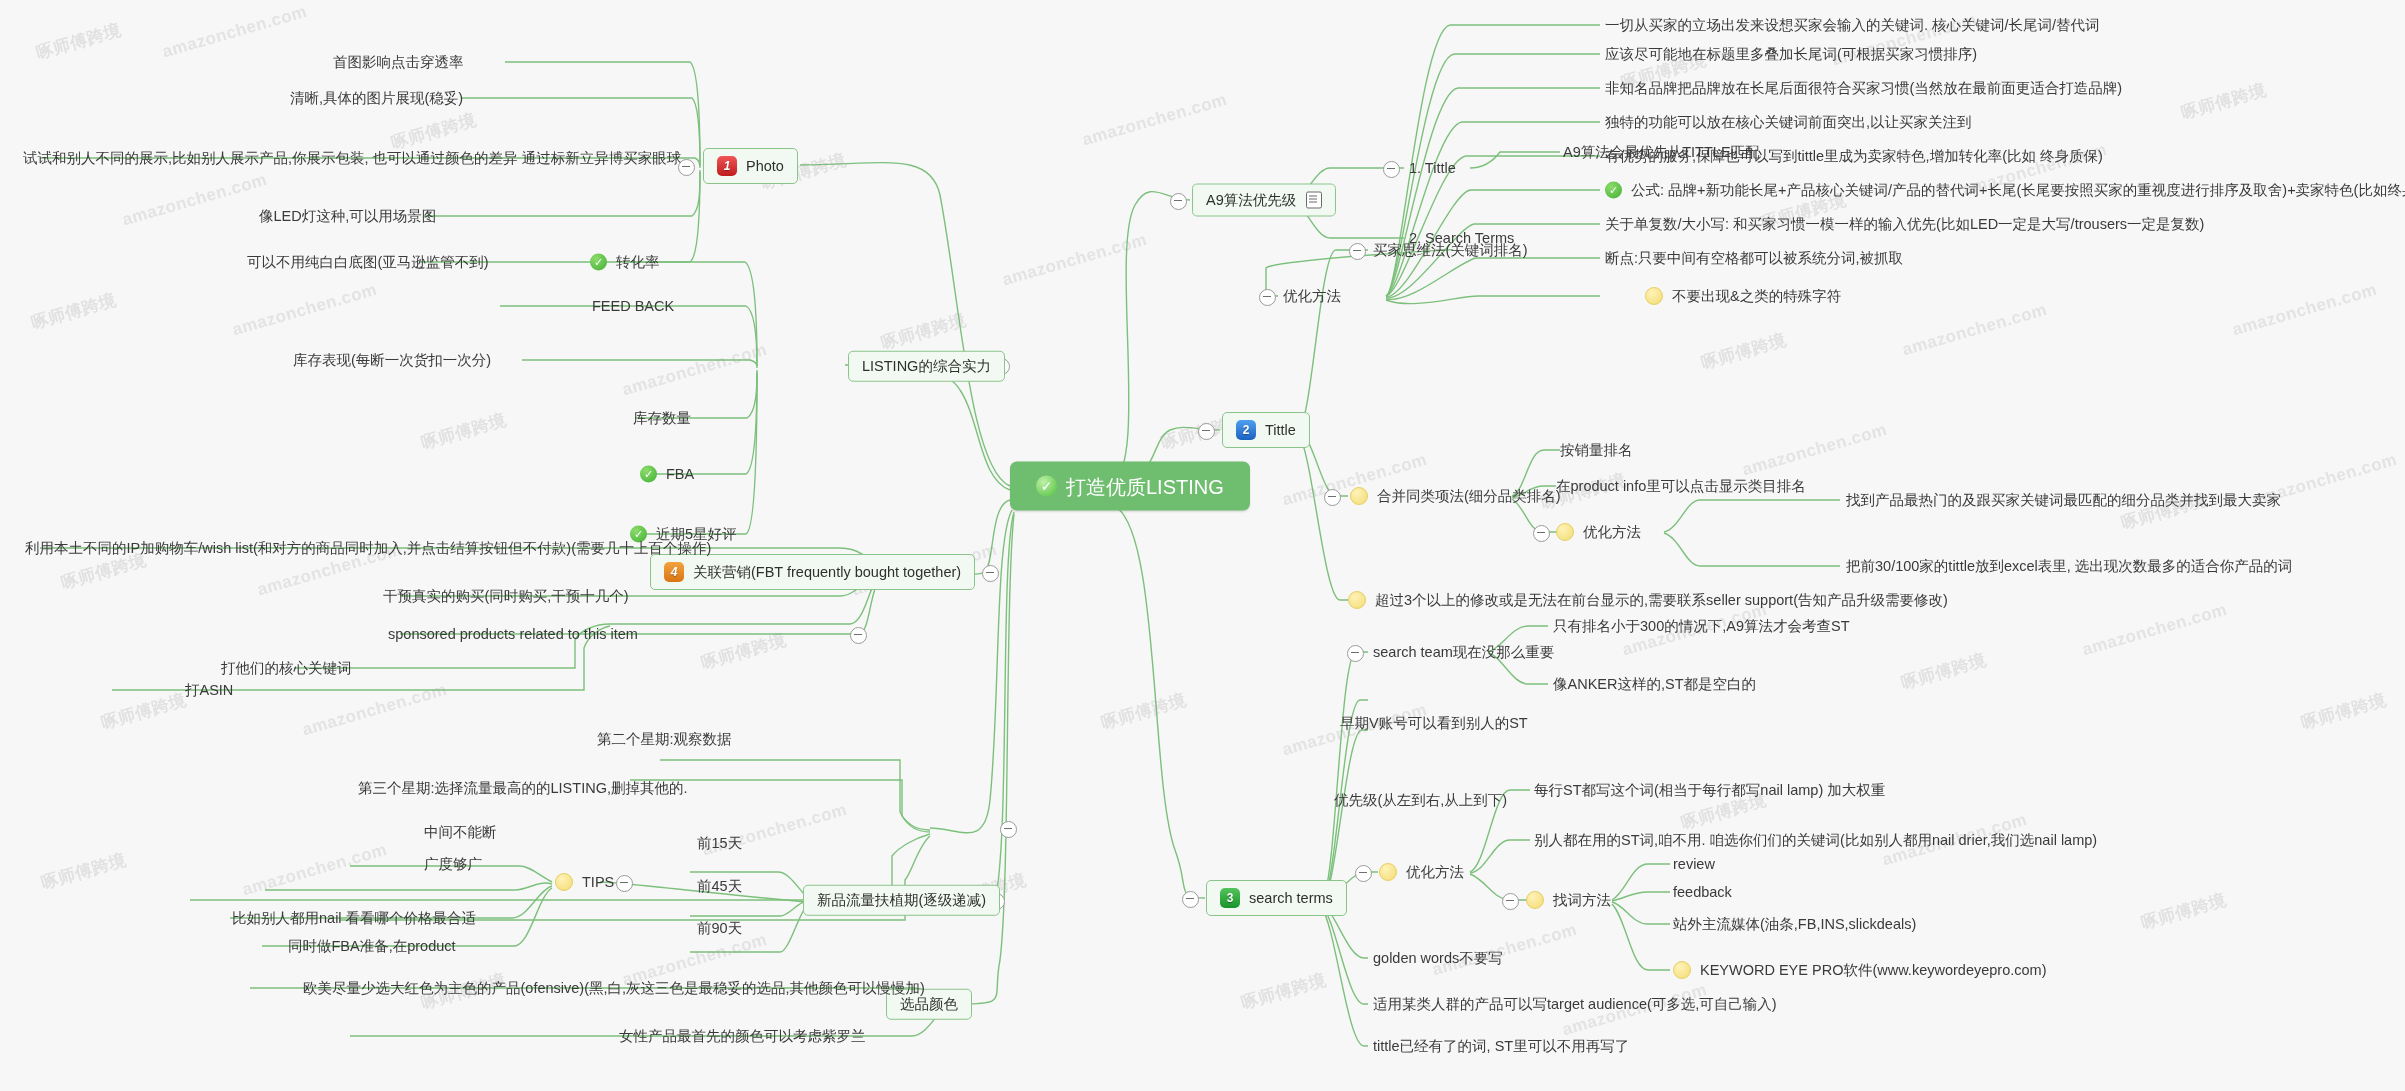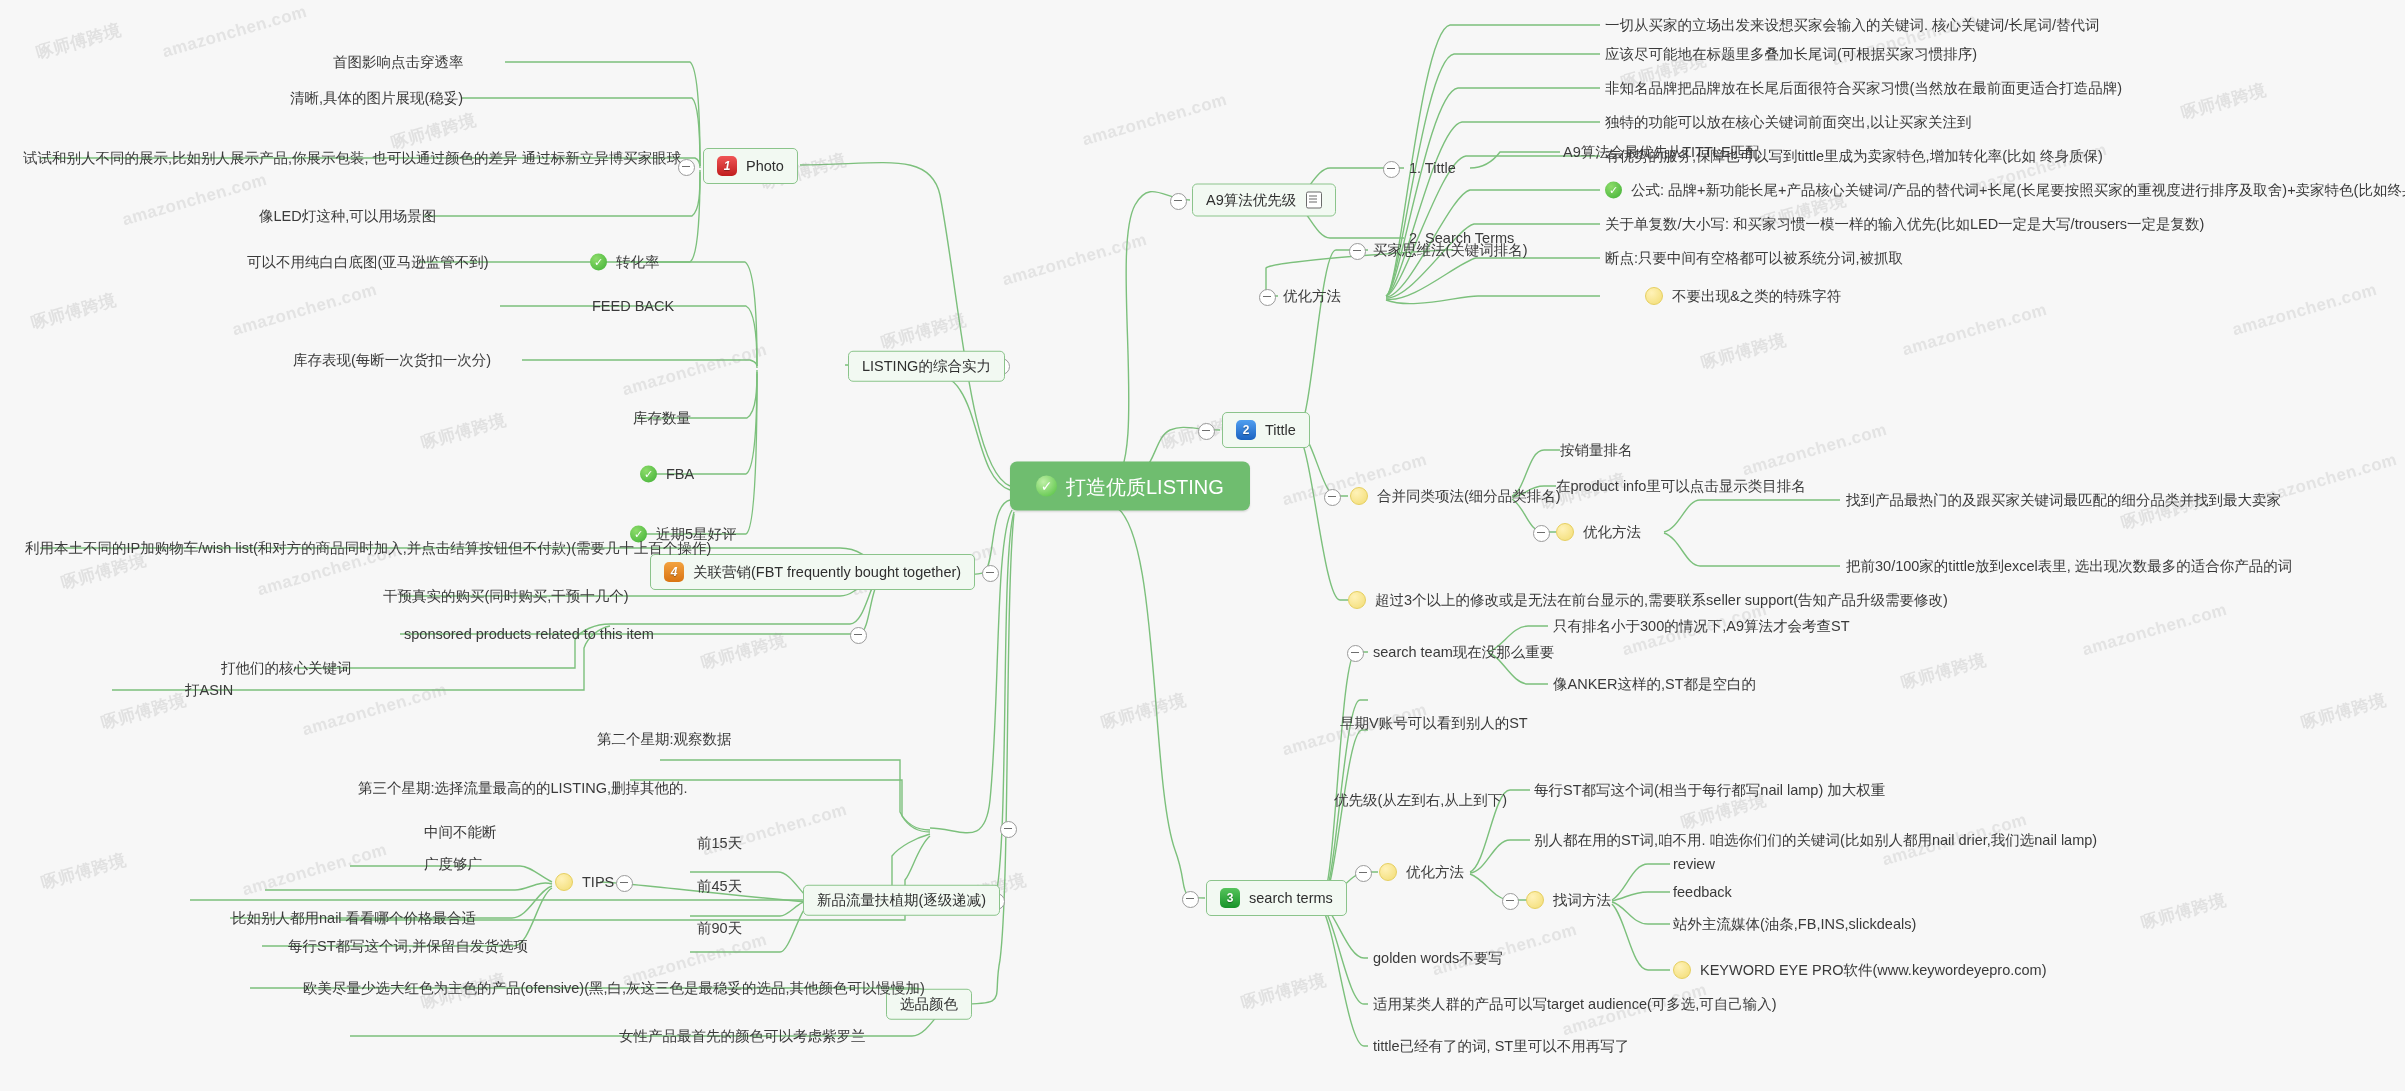--- a/index.html
+++ b/index.html
@@ -273,21 +273,21 @@
   <div class="node plain t-right" style="left:25px;top:548px;">
       <span>利用本土不同的IP加购物车/wish list(和对方的商品同时加入,并点击结算按钮但不付款)(需要几十上百个操作)</span>
     </div>
   <div class="node plain t-right" style="left:383px;top:596px;">
       <span>干预真实的购买(同时购买,干预十几个)</span>
     </div>
   <div class="node plain t-right" style="left:221px;top:668px;">
       <span>打他们的核心关键词</span>
     </div>
   <div class="tog" style="left:850px;top:627px;"></div>
-  <div class="node plain t-right" style="left:404px;top:634px;">
+  <div class="node plain t-right" style="left:388px;top:634px;">
       <span>sponsored products related to this item</span>
     </div>
   <div class="node plain t-right" style="left:185px;top:690px;">
       <span>打ASIN</span>
     </div>
 
   <div class="tog" style="left:1000px;top:821px;"></div>
   <div class="node plain t-right" style="left:118px;top:690px;" hidden=""></div>
   <div class="node plain t-right" style="left:120px;top:690px;">
       <span style="visibility:hidden">第一个星期:7个不同的细分品类,(每天早上10点左右效果最好) 内容一模一样,换一个首图 每天上一个LISTING 连着上(亚马逊的最短销售周期是一周)</span>
@@ -307,21 +307,21 @@
   <div class="node plain t-right" style="left:424px;top:832px;">
       <span>中间不能断</span>
     </div>
   <div class="node plain t-right" style="left:424px;top:864px;">
       <span>广度够广</span>
     </div>
   <div class="node plain t-right" style="left:232px;top:918px;">
       <span>比如别人都用nail 看看哪个价格最合适</span>
     </div>
   <div class="node plain t-right" style="left:288px;top:946px;">
-      <span>每行ST都写这个词,并保留自发货选项</span>
+      <span>同时做FBA准备,在product</span>
     </div>
 
   <div class="tog" style="left:988px;top:893px;"></div>
   <div class="node boxed t-right" style="left:803px;top:900px;">
     <span>新品流量扶植期(逐级递减)</span>
   </div>
   <div class="node plain t-right" style="left:697px;top:843px;">
       <span>前15天</span>
     </div>
   <div class="node plain t-right" style="left:697px;top:886px;">

